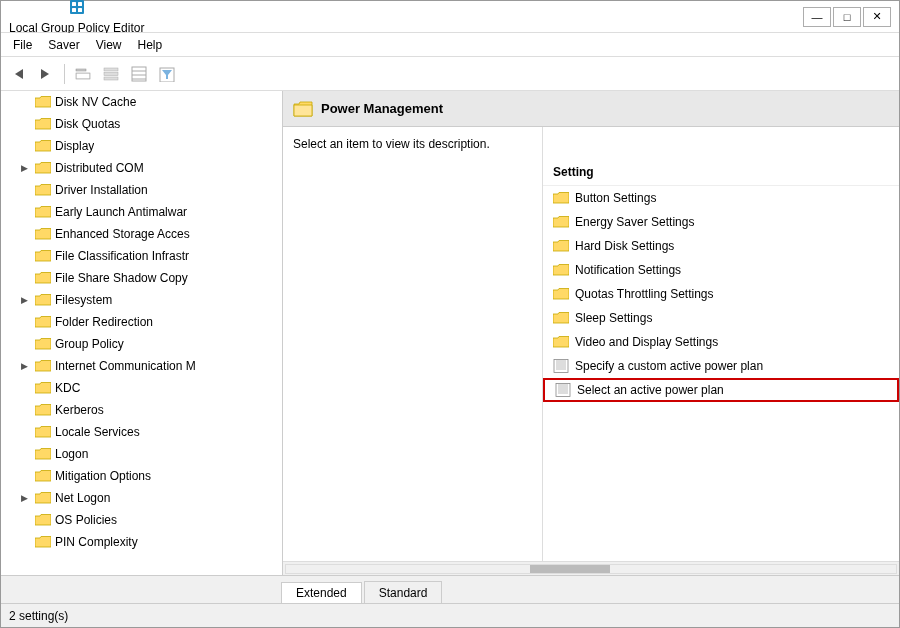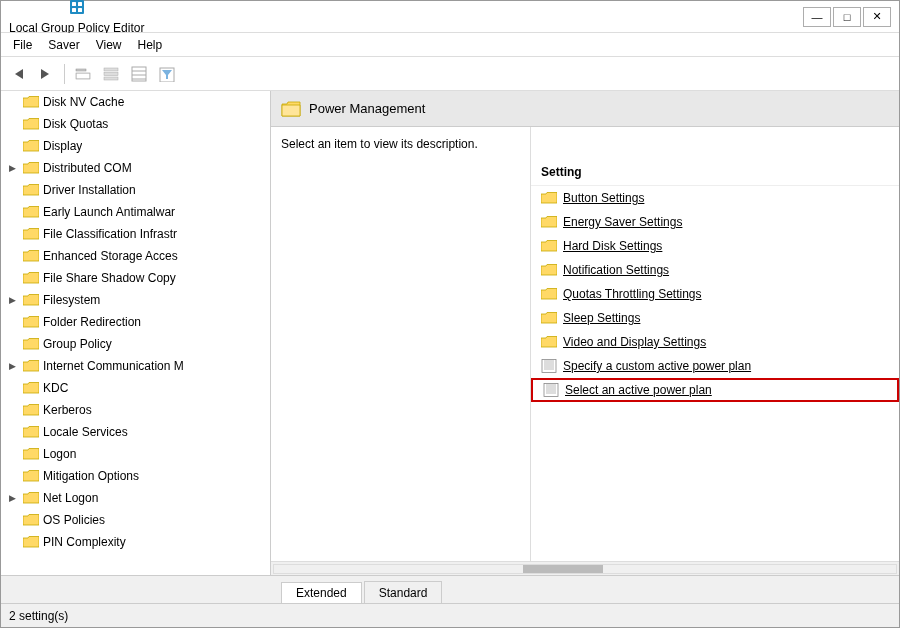--- a/index.html
+++ b/index.html
@@ -116,20 +116,21 @@
       overflow: hidden;
     }
 
     
     .tree-panel {
       width: 270px;
       min-width: 270px;
       border-right: 1px solid #ccc;
       overflow-y: auto;
       background: #fff;
+      margin-left: 12px;
     }
 
     .tree-item {
       display: flex;
       align-items: center;
       height: 22px;
       padding-left: 8px;
       cursor: pointer;
       white-space: nowrap;
       overflow: hidden;
@@ -161,21 +162,21 @@
       background: #e8e8e8;
       display: flex;
       align-items: center;
       padding: 0 10px;
       gap: 8px;
       border-bottom: 1px solid #ccc;
     }
 
     .right-header-title {
       font-size: 13px;
-      font-weight: normal;
+      font-weight: bold;
     }
 
     .right-content {
       flex: 1;
       display: flex;
       overflow: hidden;
     }
 
     .desc-pane {
       width: 260px;
@@ -208,21 +209,20 @@
       cursor: pointer;
       gap: 6px;
     }
     .setting-item.highlighted {
       background: #fff;
       border: 2px solid #cc0000;
     }
 
     .setting-label {
       font-size: 12px;
-      text-decoration: underline;
     }
 
     
     .tabs-bar {
       height: 28px;
       background: #f0f0f0;
       border-top: 1px solid #ccc;
       display: flex;
       align-items: flex-end;
       padding-left: 280px;
@@ -384,28 +384,28 @@
           <svg width="16" height="14" viewBox="0 0 16 14" style="margin-right: 4px; flex-shrink: 0;">
             <path d="M0,3 L5,3 L6,1.5 L16,1.5 L16,12 L0,12 Z" fill="#ffd966" stroke="#c8a800" stroke-width="0.8"></path>
           </svg>
           <span class="item-label">Early Launch Antimalwar</span>
         </div>
         <div class="tree-item">
           <span class="expander"></span>
           <svg width="16" height="14" viewBox="0 0 16 14" style="margin-right: 4px; flex-shrink: 0;">
             <path d="M0,3 L5,3 L6,1.5 L16,1.5 L16,12 L0,12 Z" fill="#ffd966" stroke="#c8a800" stroke-width="0.8"></path>
           </svg>
+          <span class="item-label">Enhanced Storage Acces</span>
+        </div>
+        <div class="tree-item">
+          <span class="expander"></span>
+          <svg width="16" height="14" viewBox="0 0 16 14" style="margin-right: 4px; flex-shrink: 0;">
+            <path d="M0,3 L5,3 L6,1.5 L16,1.5 L16,12 L0,12 Z" fill="#ffd966" stroke="#c8a800" stroke-width="0.8"></path>
+          </svg>
           <span class="item-label">File Classification Infrastr</span>
-        </div>
-        <div class="tree-item">
-          <span class="expander"></span>
-          <svg width="16" height="14" viewBox="0 0 16 14" style="margin-right: 4px; flex-shrink: 0;">
-            <path d="M0,3 L5,3 L6,1.5 L16,1.5 L16,12 L0,12 Z" fill="#ffd966" stroke="#c8a800" stroke-width="0.8"></path>
-          </svg>
-          <span class="item-label">Enhanced Storage Acces</span>
         </div>
         <div class="tree-item">
           <span class="expander"></span>
           <svg width="16" height="14" viewBox="0 0 16 14" style="margin-right: 4px; flex-shrink: 0;">
             <path d="M0,3 L5,3 L6,1.5 L16,1.5 L16,12 L0,12 Z" fill="#ffd966" stroke="#c8a800" stroke-width="0.8"></path>
           </svg>
           <span class="item-label">File Share Shadow Copy</span>
         </div>
         <div class="tree-item">
           <span class="expander">▶</span>

